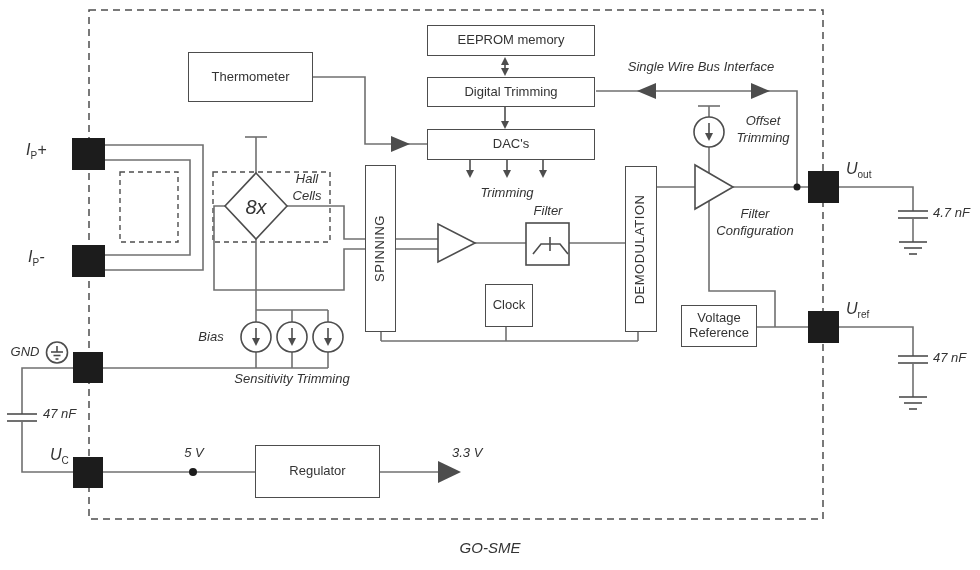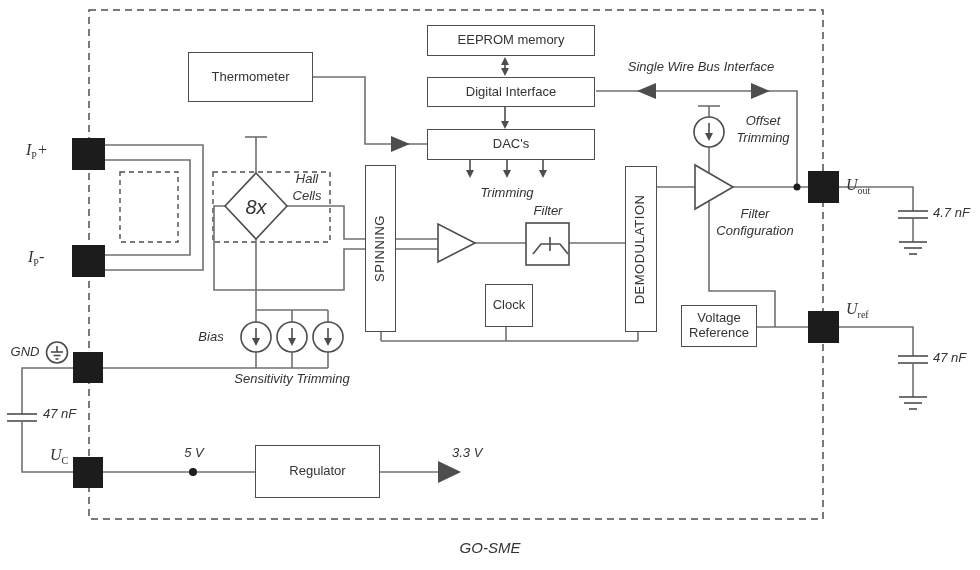--- a/index.html
+++ b/index.html
@@ -20,21 +20,21 @@
   .dashed{fill:none;stroke:var(--line);stroke-width:1.5px;stroke-dasharray:7 5;}
   .dashed2{fill:none;stroke:var(--line);stroke-width:1.4px;stroke-dasharray:5 4;}
   .box{
     position:absolute;border:1.5px solid var(--line);background:#fff;
     display:flex;align-items:center;justify-content:center;text-align:center;
     font-size:13px;line-height:1.15;box-sizing:border-box;
   }
   .vtext{transform:rotate(-90deg);white-space:nowrap;letter-spacing:.5px;}
   .lbl{position:absolute;font-size:13px;line-height:1.3;text-align:center;font-style:italic;}
   .lbl.left{text-align:left;}
-  .pin-label{position:absolute;font-family:Liberation Serif, serif;
+  .pin-label{position:absolute;font-family:Liberation Sans, sans-serif;
     font-style:italic;font-size:16px;}
   .pin-label sub{font-size:10px;font-style:normal;}
   .big{font-size:20px;}
   .caption{font-size:15px;}
 </style>
 </head>
 <body>
 
 <div id="stage">
 
@@ -207,21 +207,21 @@
     </g>
   </svg>
 
   <div class="box" style="left:188px;top:52px;width:125px;height:50px">
     <span>Thermometer</span>
   </div>
   <div class="box" style="left:427px;top:25px;width:168px;height:31px">
     <span>EEPROM memory</span>
   </div>
   <div class="box" style="left:427px;top:77px;width:168px;height:30px">
-    <span>Digital Interface</span>
+    <span>Digital Trimming</span>
   </div>
   <div class="box" style="left:427px;top:129px;width:168px;height:31px">
     <span>DAC's</span>
   </div>
   <div class="box" style="left:365px;top:165px;width:31px;height:167px">
     <span class="vtext">SPINNING</span>
   </div>
   <div class="box" style="left:485px;top:284px;width:48px;height:43px">
     <span>Clock</span>
   </div>
@@ -254,20 +254,20 @@
 
   <div class="pin-label" style="left:26px;top:141px">
     <span>I</span><sub>P</sub><span>+</span>
   </div>
   <div class="pin-label" style="left:28px;top:248px">
     <span>I</span><sub>P</sub><span>-</span>
   </div>
   <div class="pin-label" style="left:50px;top:446px">
     <span>U</span><sub>C</sub>
   </div>
-  <div class="pin-label" style="left:846px;top:176px">
+  <div class="pin-label" style="left:846px;top:160px">
     <span>U</span><sub>out</sub>
   </div>
   <div class="pin-label" style="left:846px;top:300px">
     <span>U</span><sub>ref</sub>
   </div>
 
 </div>
 
 </body></html>

